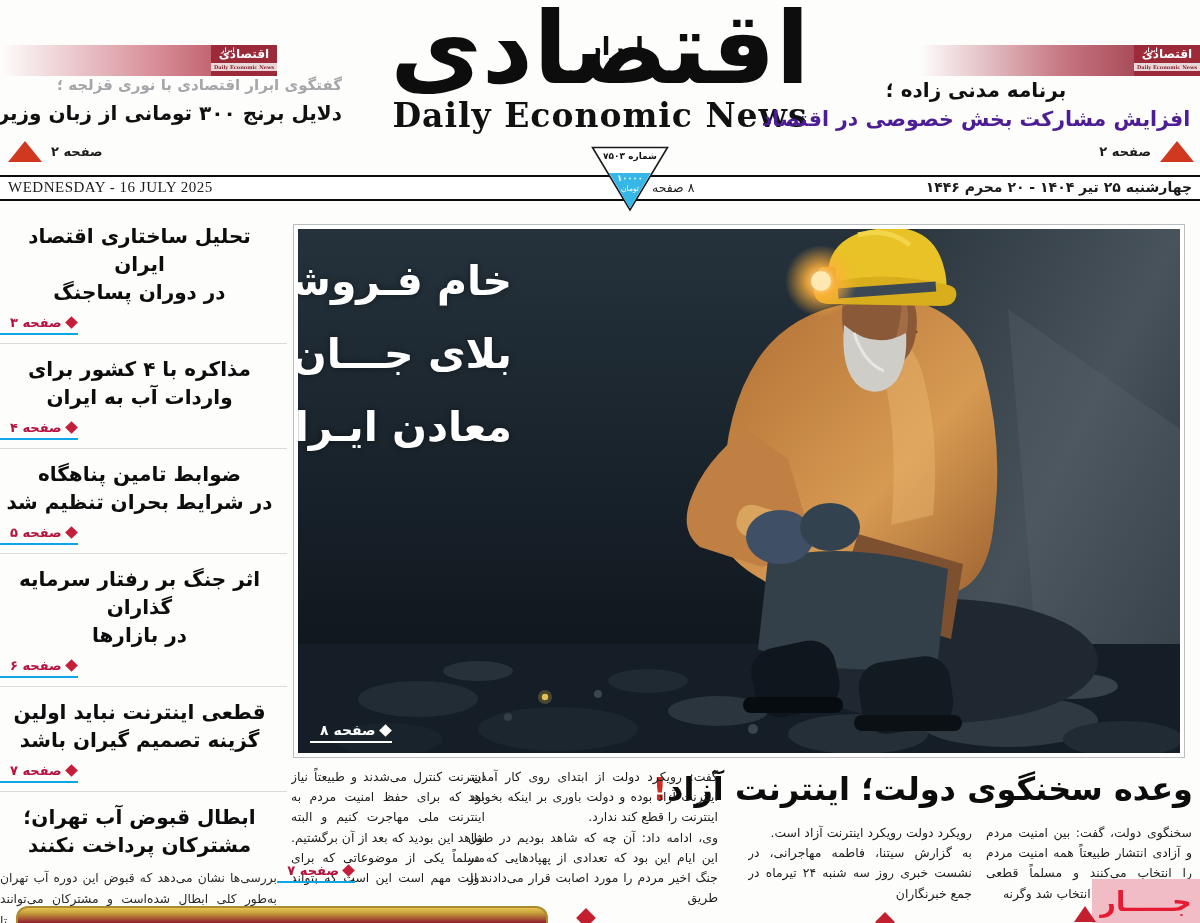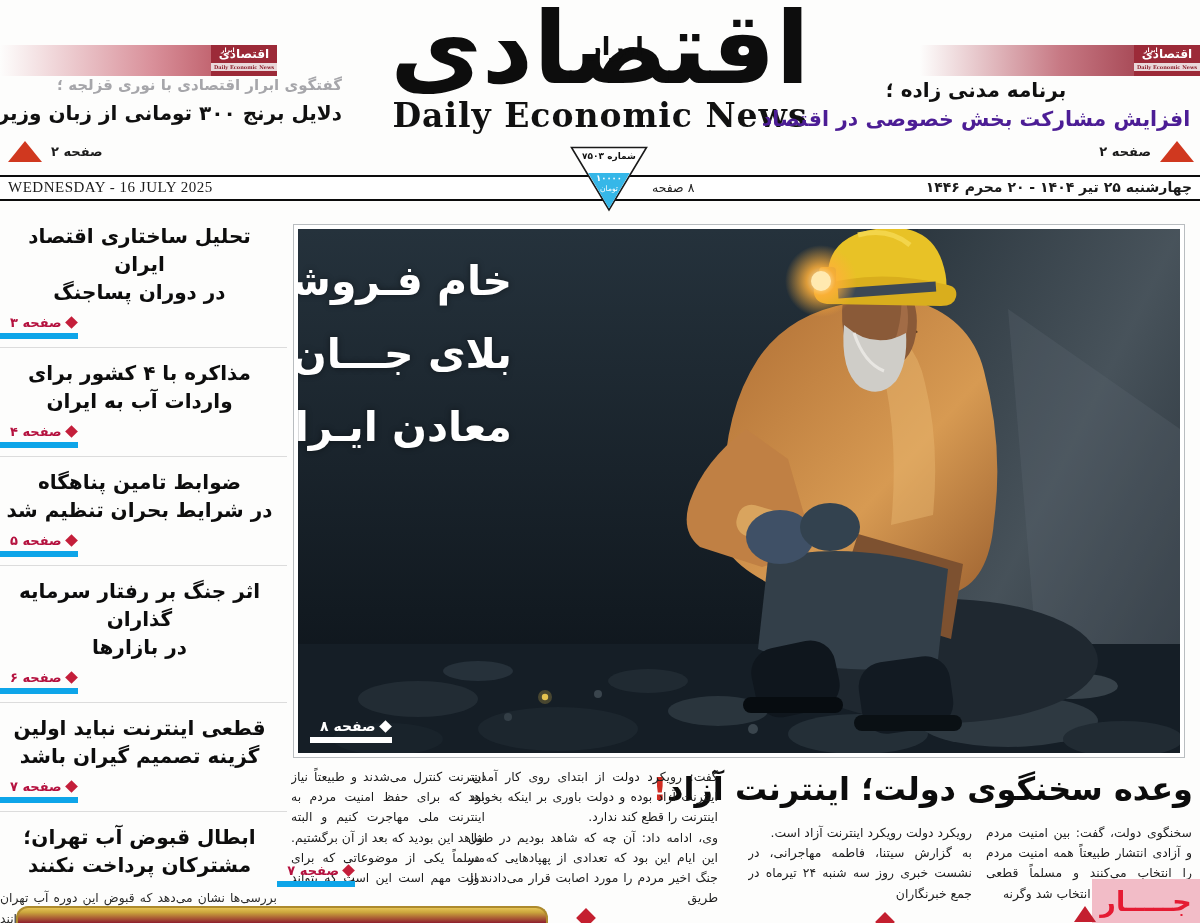--- a/index.html
+++ b/index.html
@@ -36,28 +36,28 @@
   .page2-right { position:absolute; right:6px; top:141px; display:flex; align-items:center; gap:9px; }
   .page2-lbl { font-size:13px; font-weight:bold; color:#1c1c1c; direction:rtl; }
 
   
   .datebar { position:absolute; left:0; right:0; top:175px; height:22px; border-top:2px solid #0c0c0c; border-bottom:2px solid #0c0c0c; background:#fff; }
   .date-en { position:absolute; left:8px; top:2px; font-family:"Liberation Serif", serif; font-size:15px; letter-spacing:0.5px; color:#1a1a1a; }
   .pages-lbl { position:absolute; left:652px; top:3px; font-size:12.5px; color:#222; direction:rtl; }
   .date-fa { position:absolute; right:8px; top:2px; font-size:14px; font-weight:bold; color:#1a1a1a; direction:rtl; }
 
   
-  .issue-badge { position:absolute; left:570px; top:146px; width:78px; height:66px; z-index:6; }
+  .issue-badge { position:absolute; left:591px; top:146px; width:78px; height:66px; z-index:6; }
   .issue-badge svg { position:absolute; inset:0; }
   .badge-issue { position:absolute; top:5px; left:0; width:100%; text-align:center; font-size:9px; font-weight:bold; color:#111; direction:rtl; }
   .badge-price { position:absolute; top:27px; left:0; width:100%; text-align:center; font-size:8.5px; font-weight:bold; color:#fff; letter-spacing:1px; }
   .badge-unit { position:absolute; top:38px; left:0; width:100%; text-align:center; font-size:7.5px; color:#fff; direction:rtl; }
 
   
-  .pageref { display:inline-flex; align-items:center; gap:5px; direction:rtl; border-bottom:6px solid #0ea5e9; padding:0 2px 3px 10px; }
+  .pageref { display:inline-flex; align-items:center; gap:5px; direction:rtl; border-bottom:2px solid #0ea5e9; padding:0 2px 3px 10px; }
   .pageref .diamond { width:9px; height:9px; background:#c41e3a; transform:rotate(45deg); flex:0 0 auto; }
   .pageref .lbl { color:#b5123f; font-size:13px; font-weight:bold; white-space:nowrap; }
   .pageref.white { border-bottom-color:#fff; }
   .pageref.white .diamond { background:#fff; }
   .pageref.white .lbl { color:#fff; }
 
   
   .sidebar { position:absolute; left:0; top:211px; width:287px; }
   .side-story { padding:11px 8px 8px 0; border-bottom:1px solid #dcdcdc; }
   .side-story:last-child { border-bottom:none; }

